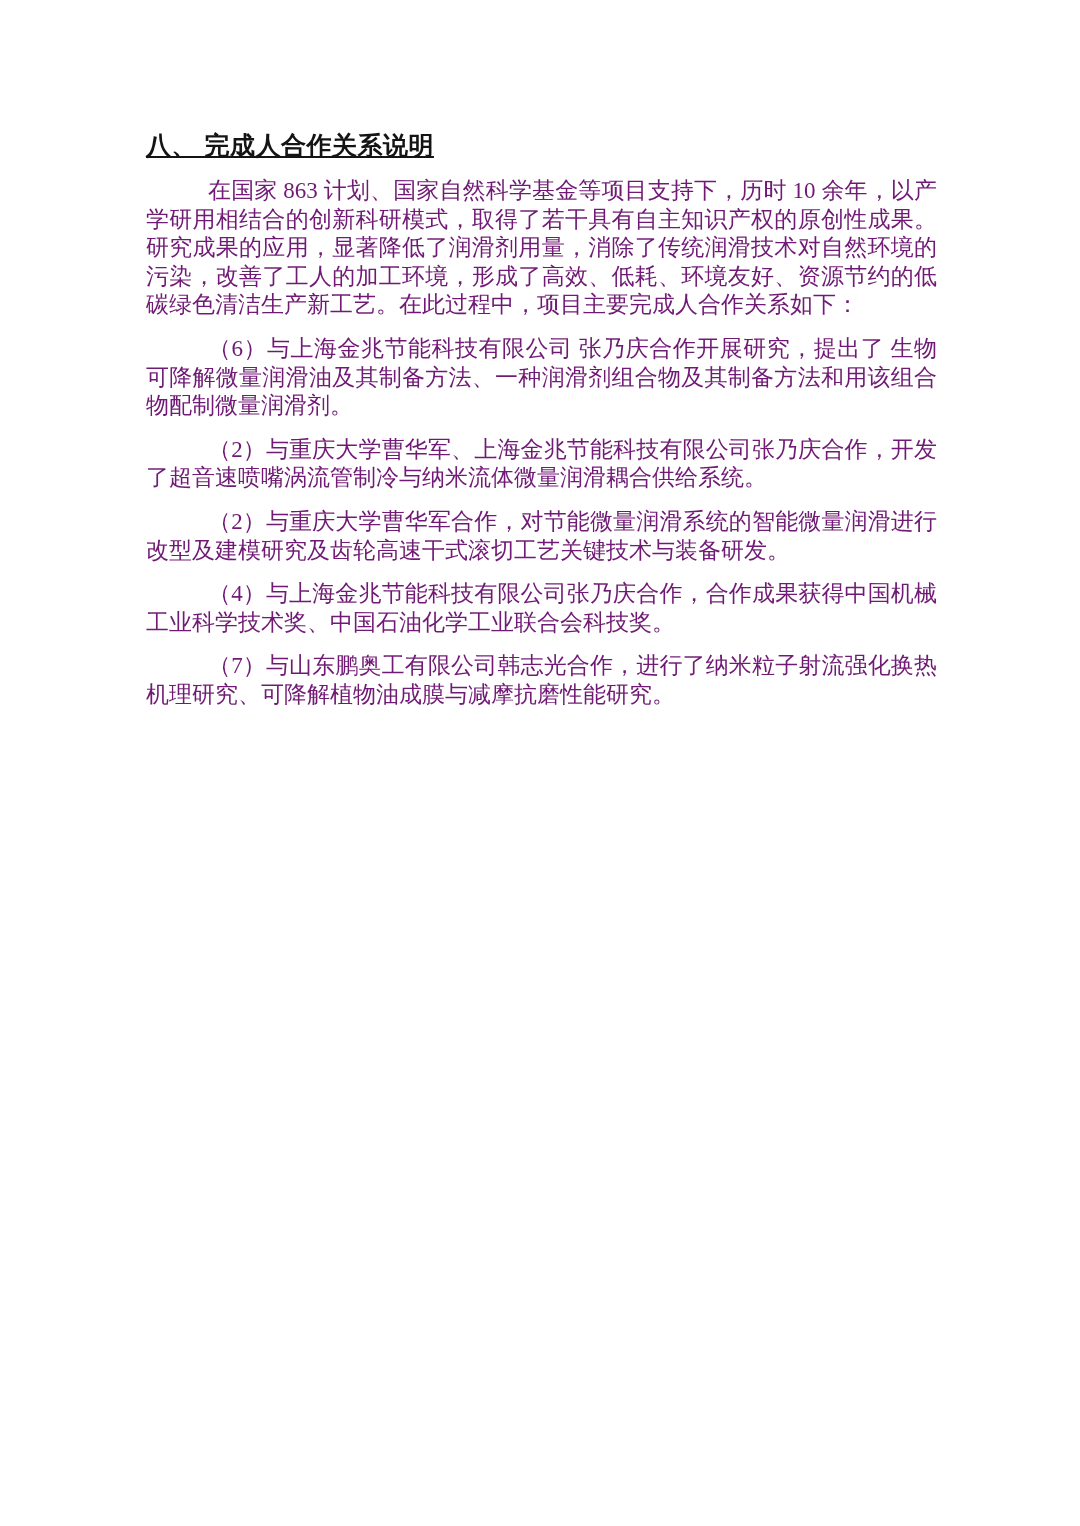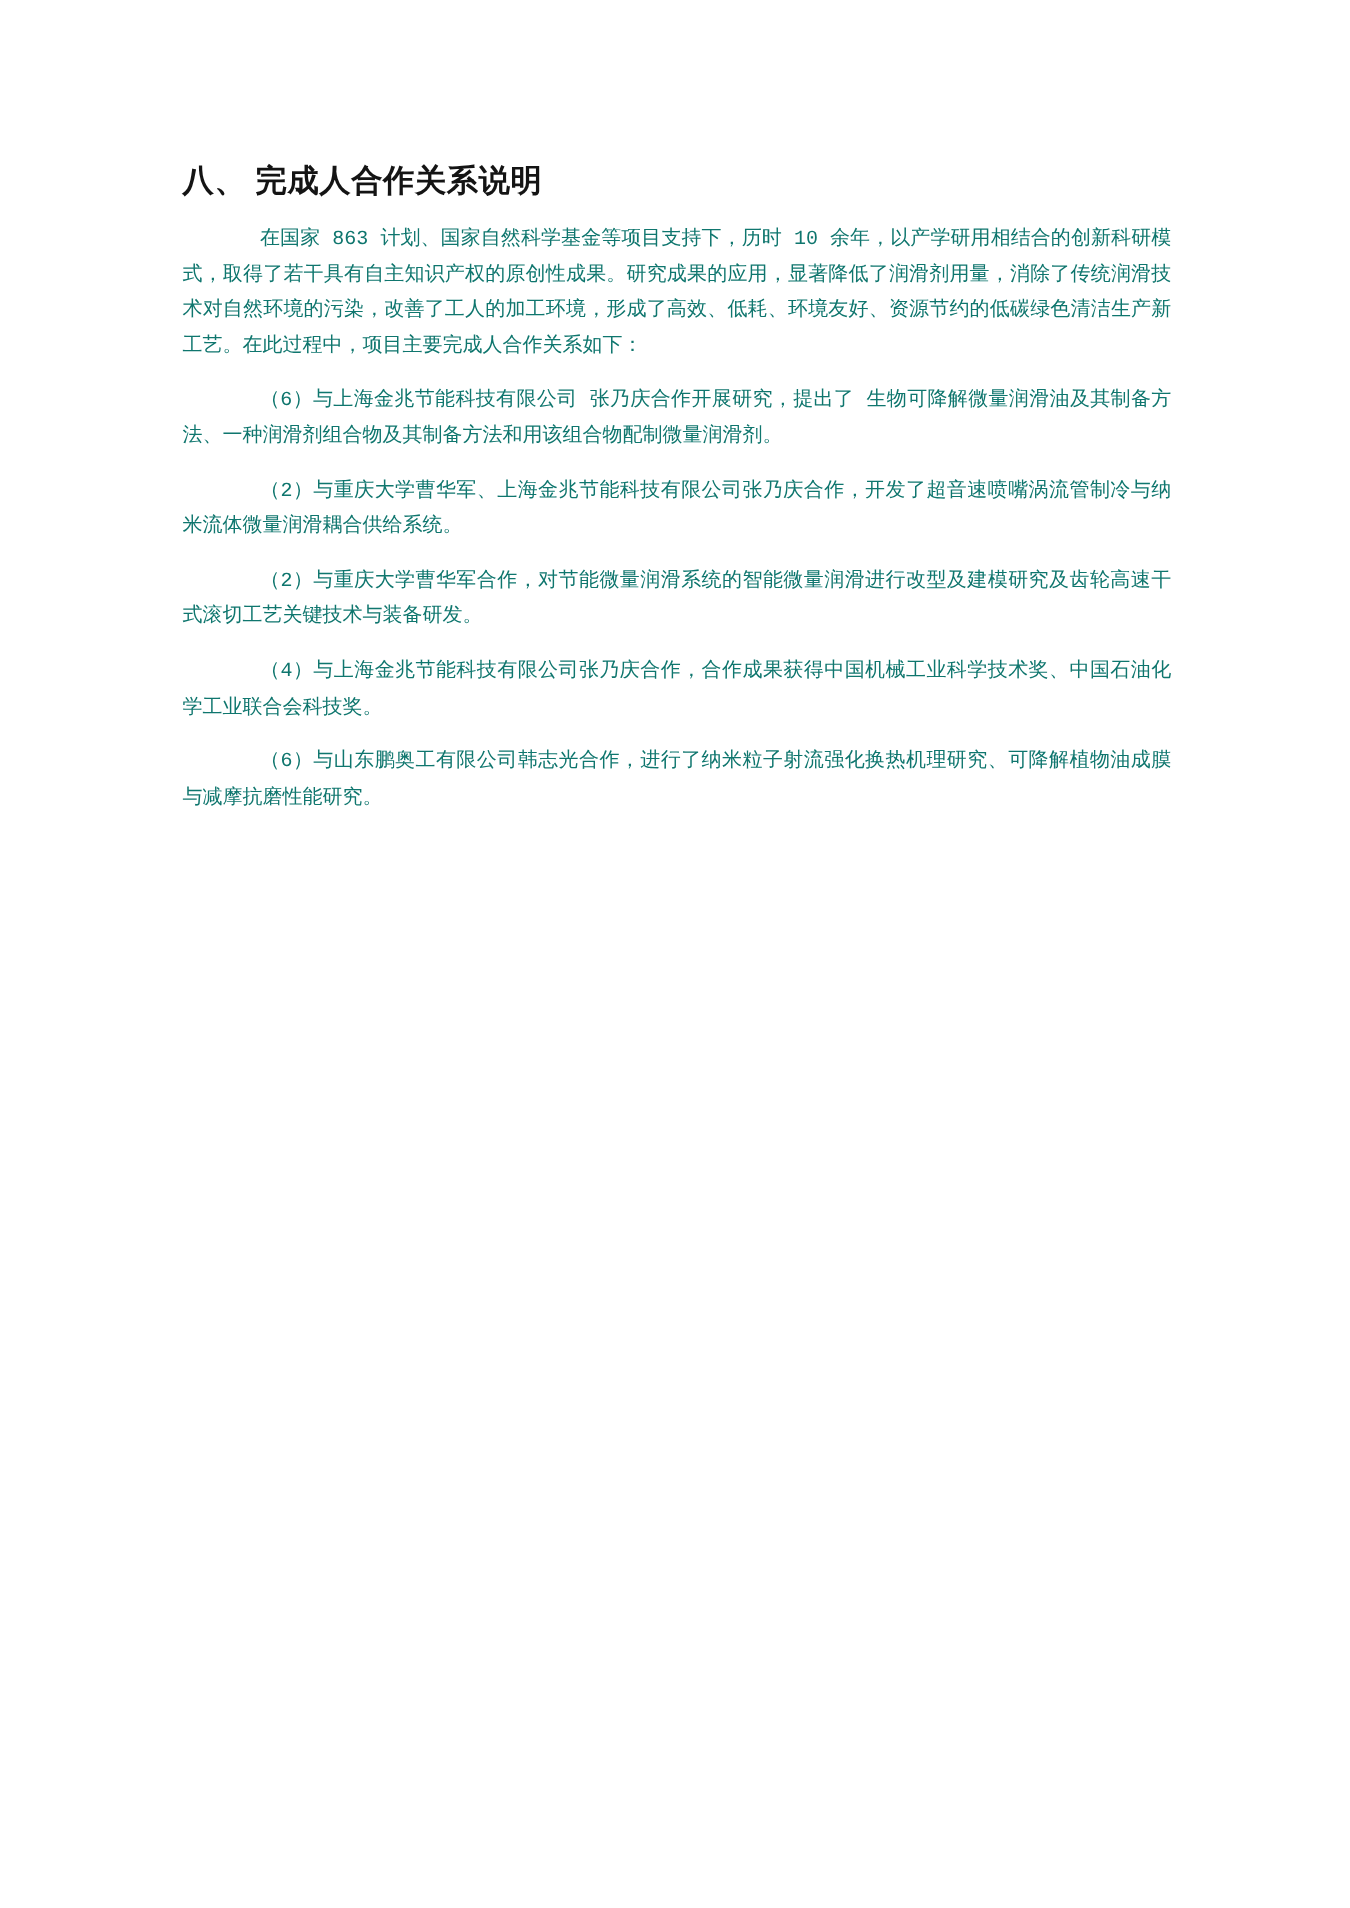--- a/index.html
+++ b/index.html
@@ -23,27 +23,28 @@
     width: 791px;
   }
   .section-title {
     margin: 0 0 2px 0;
     font-family: "Liberation Sans", "DejaVu Sans", sans-serif;
     font-weight: bold;
     font-size: 25px;
     line-height: 30px;
     color: #141414;
     letter-spacing: 0.5px;
+    text-decoration: underline;
   }
   .para {
     margin: 15px 0 0 0;
-    font-family: Liberation Mono, monospace;
-    font-size: 16px;
+    font-family: Liberation Serif, serif;
+    font-size: 23px;
     line-height: 28.6px;
-    color: #0f766e;
+    color: #701a75;
     text-align: justify;
     text-justify: inter-character;
     text-indent: 62px;
     word-break: break-all;
   }
   .para.first {
     margin-top: 17px;
   }
 </style>
 </head>
@@ -56,15 +57,15 @@
     <p class="para first">在国家 863 计划、国家自然科学基金等项目支持下，历时 10 余年，以产学研用相结合的创新科研模式，取得了若干具有自主知识产权的原创性成果。研究成果的应用，显著降低了润滑剂用量，消除了传统润滑技术对自然环境的污染，改善了工人的加工环境，形成了高效、低耗、环境友好、资源节约的低碳绿色清洁生产新工艺。在此过程中，项目主要完成人合作关系如下：</p>
 
     <p class="para">（6）与上海金兆节能科技有限公司 张乃庆合作开展研究，提出了 生物可降解微量润滑油及其制备方法、一种润滑剂组合物及其制备方法和用该组合物配制微量润滑剂。</p>
 
     <p class="para">（2）与重庆大学曹华军、上海金兆节能科技有限公司张乃庆合作，开发了超音速喷嘴涡流管制冷与纳米流体微量润滑耦合供给系统。</p>
 
     <p class="para">（2）与重庆大学曹华军合作，对节能微量润滑系统的智能微量润滑进行改型及建模研究及齿轮高速干式滚切工艺关键技术与装备研发。</p>
 
     <p class="para">（4）与上海金兆节能科技有限公司张乃庆合作，合作成果获得中国机械工业科学技术奖、中国石油化学工业联合会科技奖。</p>
 
-    <p class="para">（6）与山东鹏奥工有限公司韩志光合作，进行了纳米粒子射流强化换热机理研究、可降解植物油成膜与减摩抗磨性能研究。</p>
+    <p class="para">（7）与山东鹏奥工有限公司韩志光合作，进行了纳米粒子射流强化换热机理研究、可降解植物油成膜与减摩抗磨性能研究。</p>
   </div>
 </div>
 
 </body></html>

